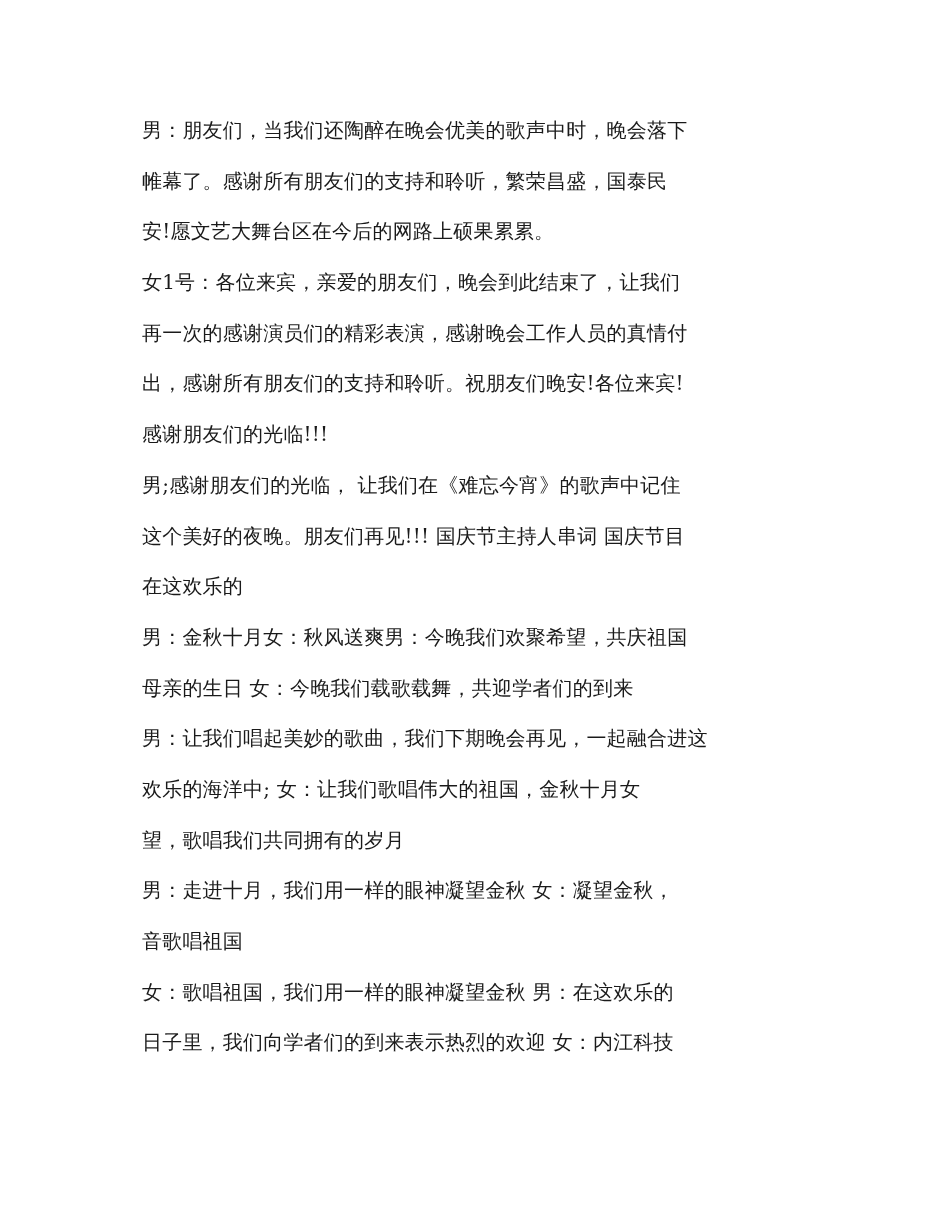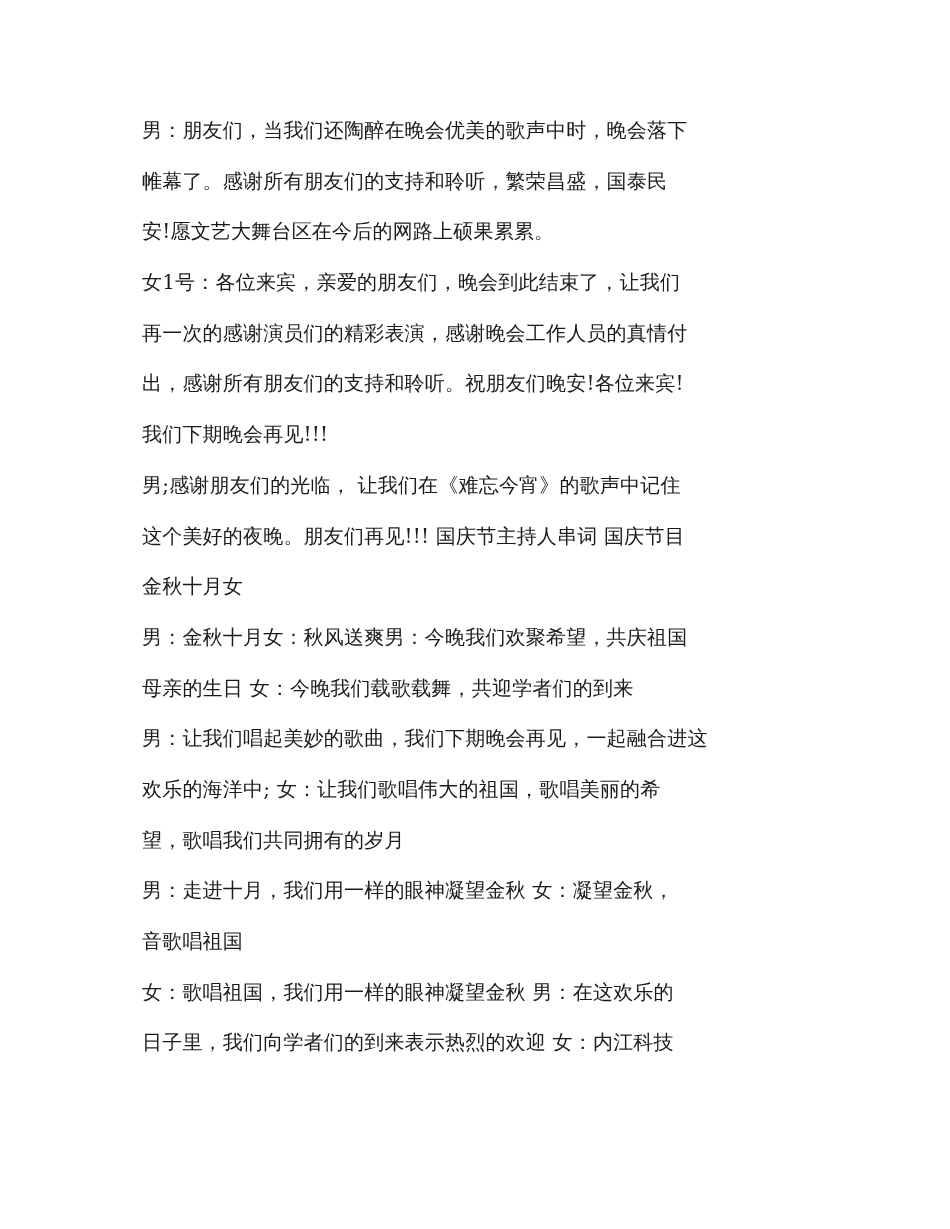--- a/index.html
+++ b/index.html
@@ -17,26 +17,26 @@
 </head>
 <body>
 
 <div class="page">
   <div class="line">男：朋友们，当我们还陶醉在晚会优美的歌声中时，晚会落下</div>
   <div class="line">帷幕了。感谢所有朋友们的支持和聆听，繁荣昌盛，国泰民</div>
   <div class="line">安!愿文艺大舞台区在今后的网路上硕果累累。</div>
   <div class="line">女1号：各位来宾，亲爱的朋友们，晚会到此结束了，让我们</div>
   <div class="line">再一次的感谢演员们的精彩表演，感谢晚会工作人员的真情付</div>
   <div class="line">出，感谢所有朋友们的支持和聆听。祝朋友们晚安!各位来宾!</div>
-  <div class="line">我们下期晚会再见!!!</div>
+  <div class="line">感谢朋友们的光临!!!</div>
   <div class="line">男;感谢朋友们的光临， 让我们在《难忘今宵》的歌声中记住</div>
   <div class="line">这个美好的夜晚。朋友们再见!!! 国庆节主持人串词 国庆节目</div>
-  <div class="line">金秋十月女</div>
+  <div class="line">在这欢乐的</div>
   <div class="line">男：金秋十月女：秋风送爽男：今晚我们欢聚希望，共庆祖国</div>
   <div class="line">母亲的生日 女：今晚我们载歌载舞，共迎学者们的到来</div>
   <div class="line">男：让我们唱起美妙的歌曲，我们下期晚会再见，一起融合进这</div>
-  <div class="line">欢乐的海洋中; 女：让我们歌唱伟大的祖国，歌唱美丽的希</div>
+  <div class="line">欢乐的海洋中; 女：让我们歌唱伟大的祖国，金秋十月女</div>
   <div class="line">望，歌唱我们共同拥有的岁月</div>
   <div class="line">男：走进十月，我们用一样的眼神凝望金秋 女：凝望金秋，</div>
   <div class="line">音歌唱祖国</div>
   <div class="line">女：歌唱祖国，我们用一样的眼神凝望金秋 男：在这欢乐的</div>
   <div class="line">日子里，我们向学者们的到来表示热烈的欢迎 女：内江科技</div>
 </div>
 
 </body></html>

